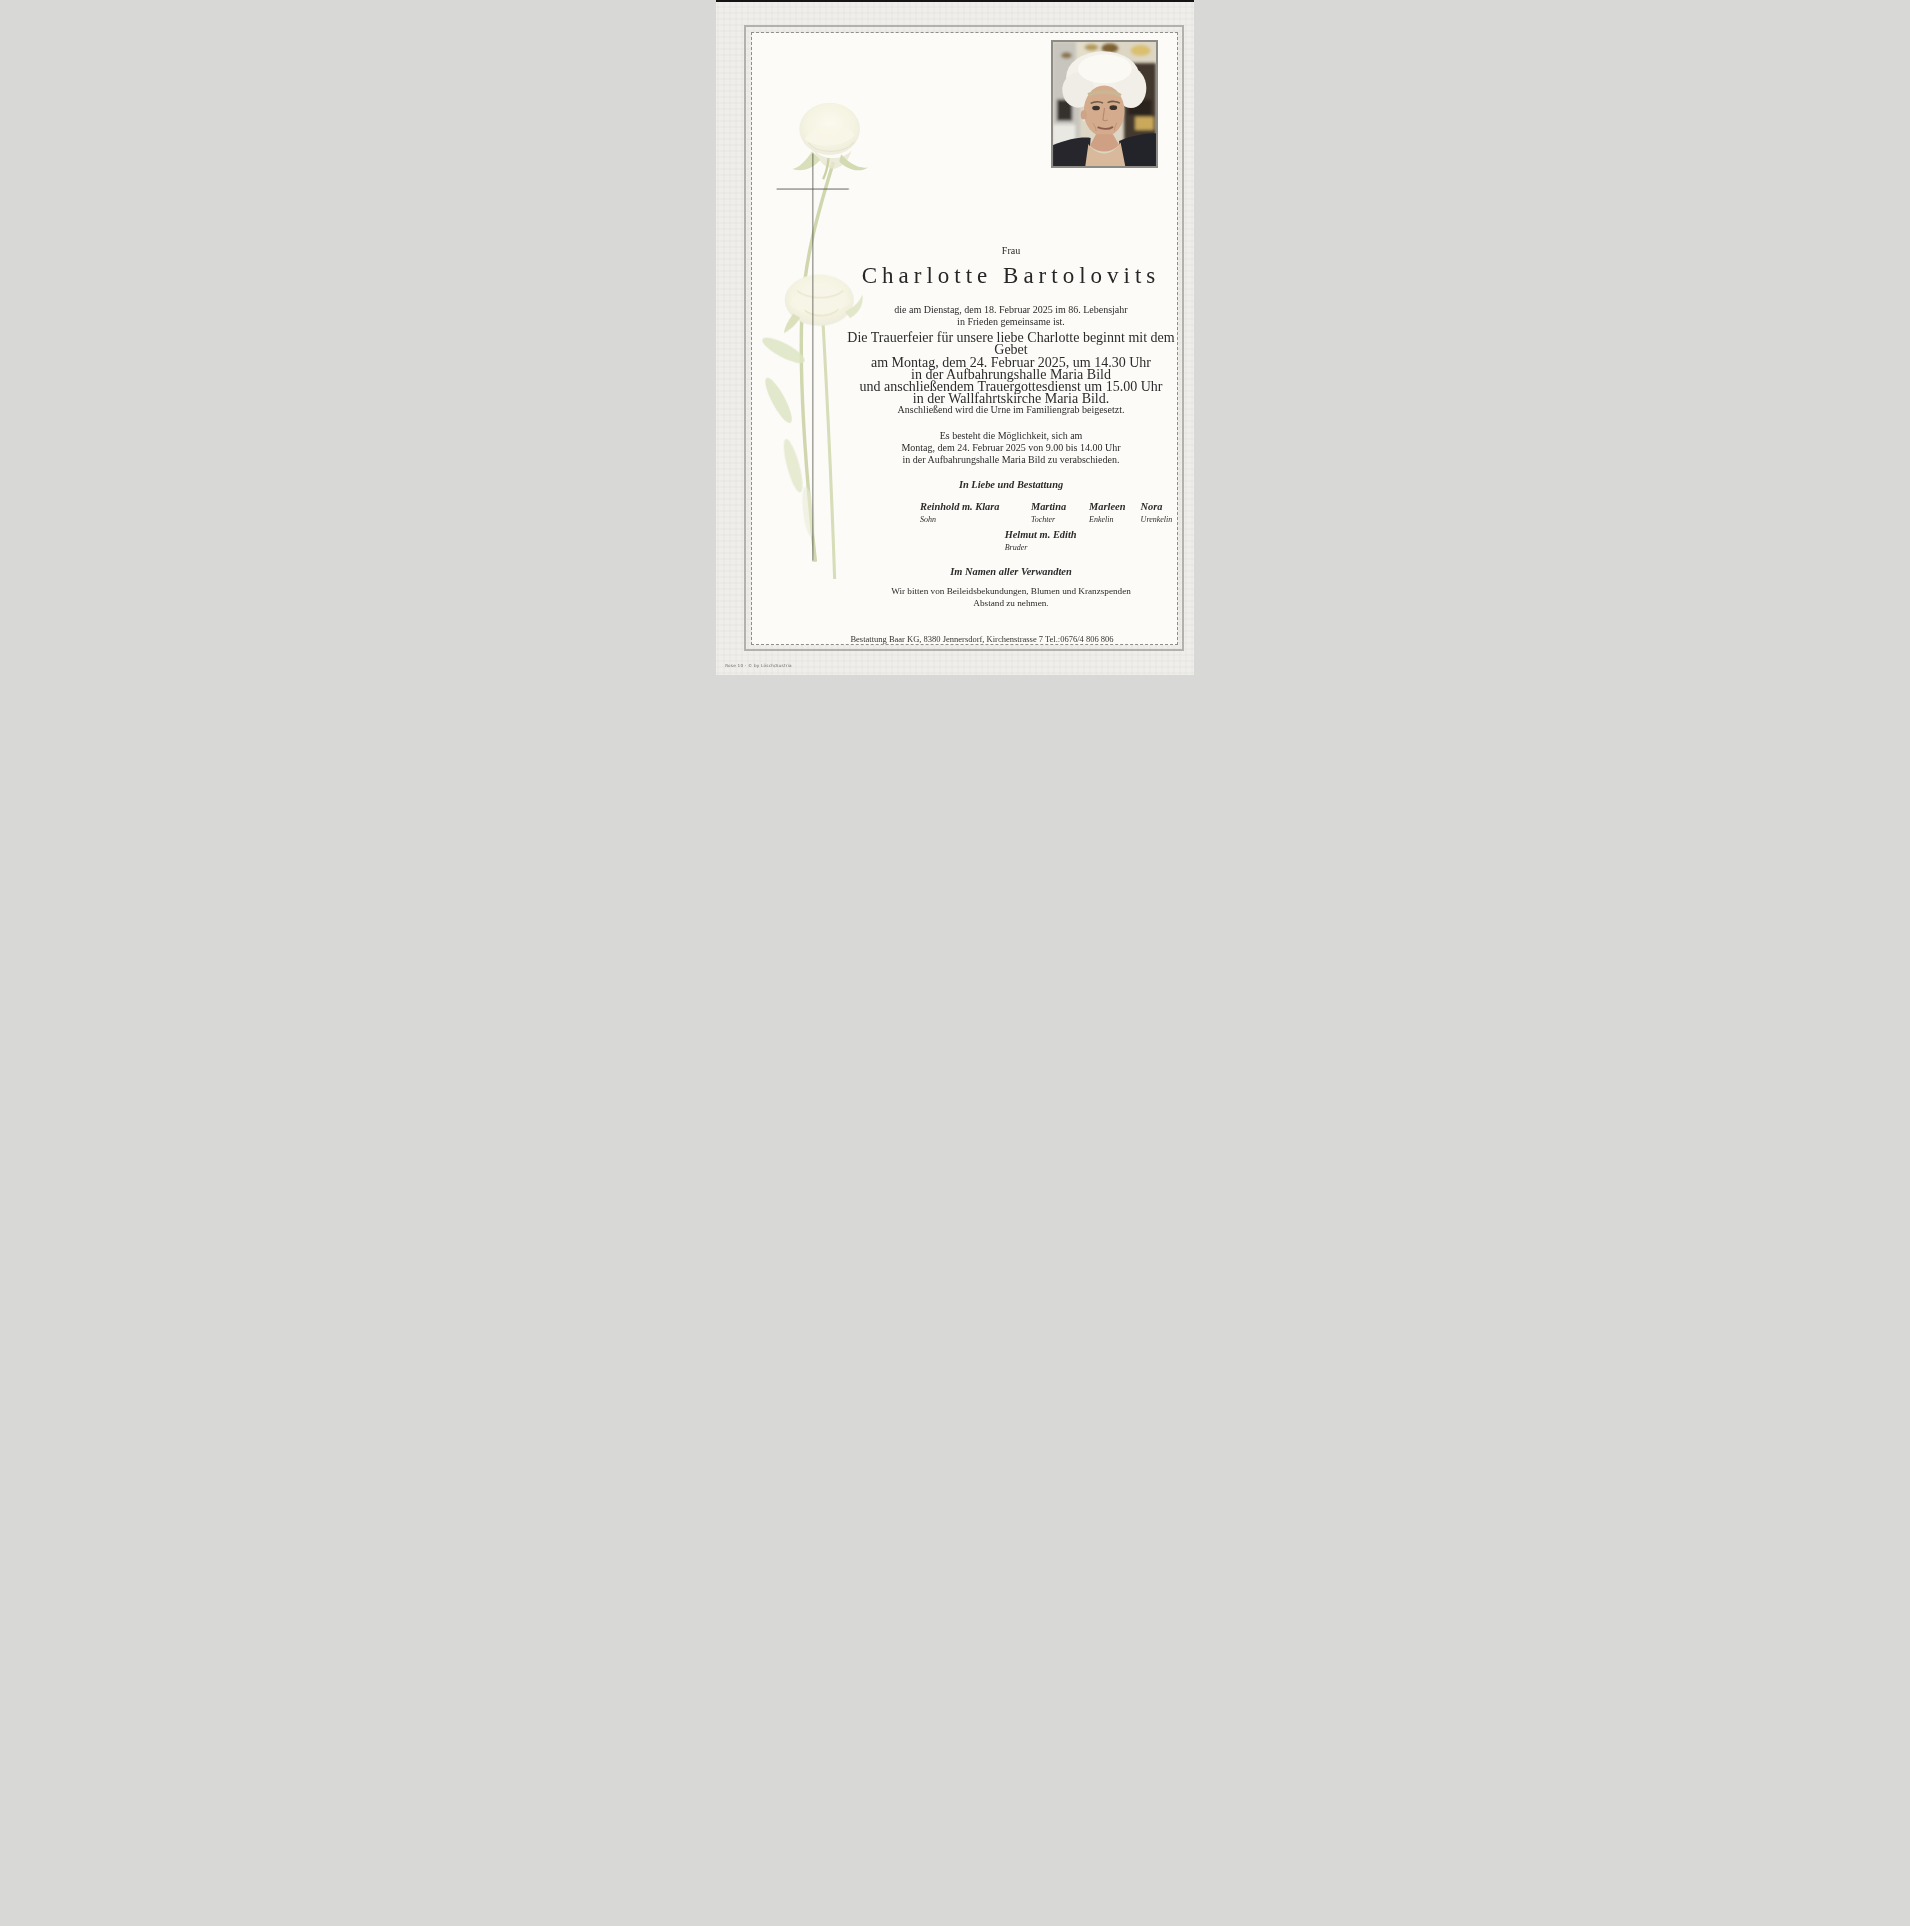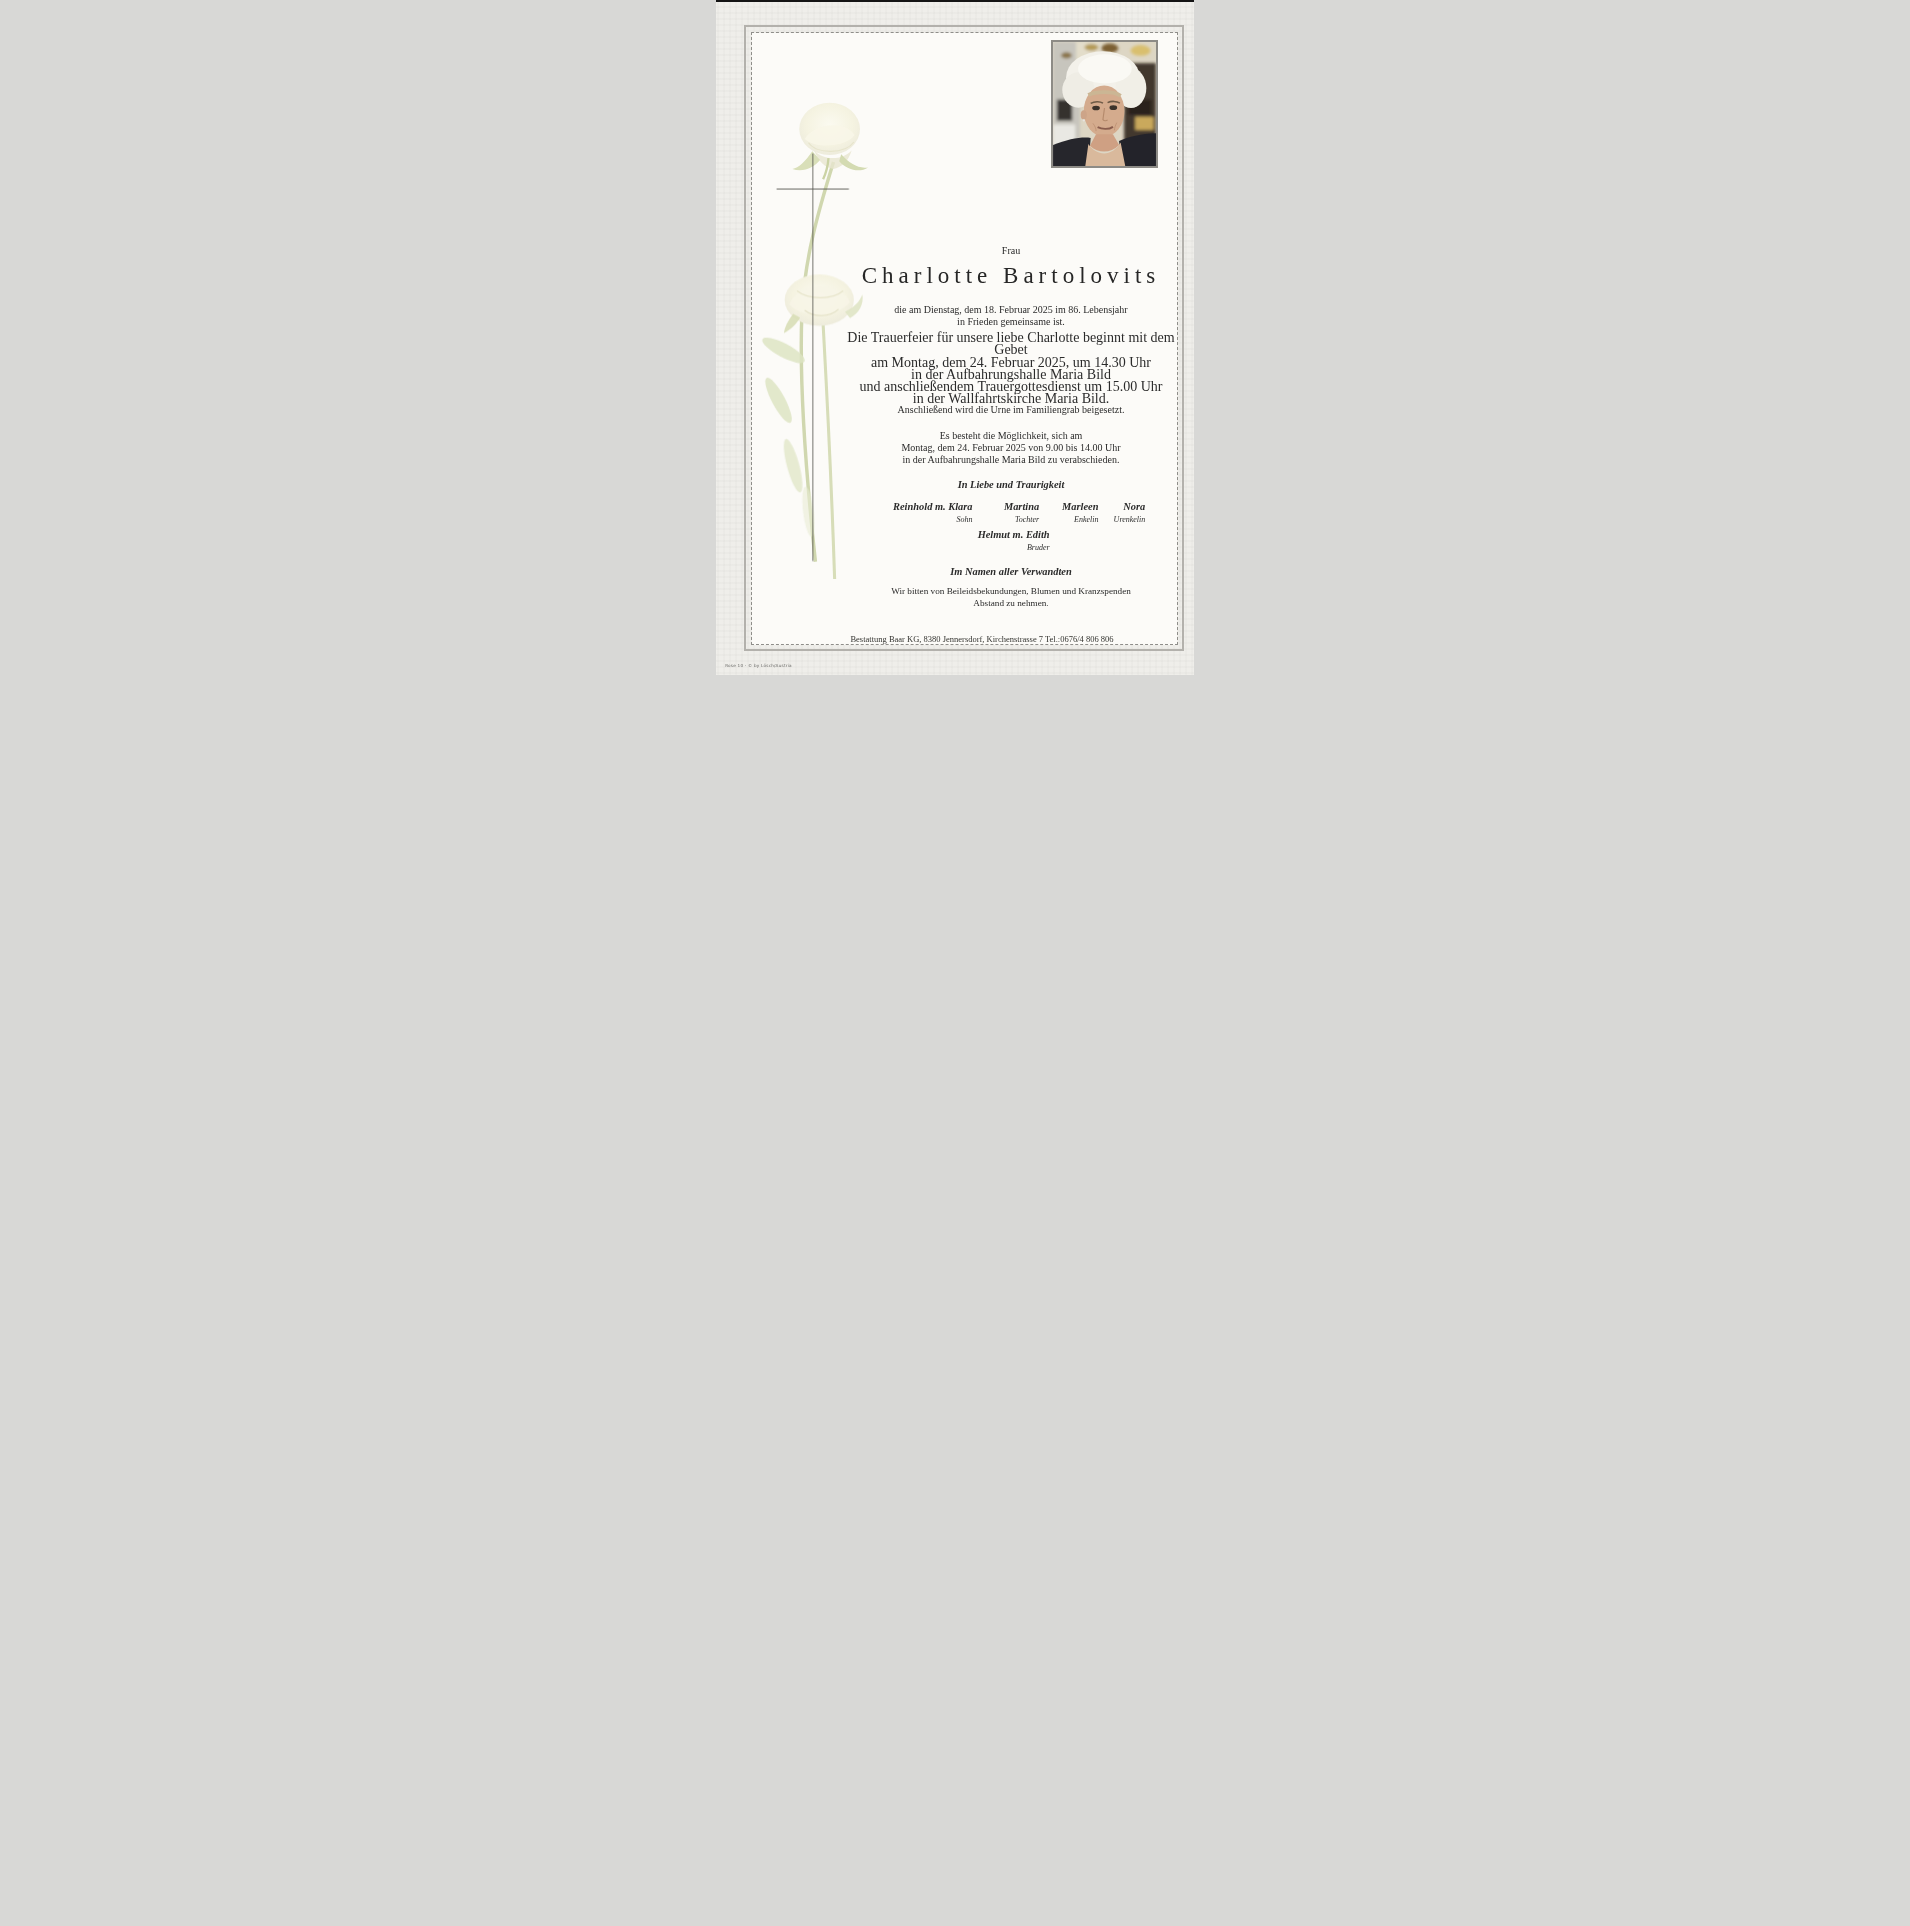--- a/index.html
+++ b/index.html
@@ -54,21 +54,21 @@
     font-size:23px;line-height:27px;font-weight:normal;
     letter-spacing:5px;color:#262626;white-space:nowrap;
   }
   .t-body{font-size:10px;line-height:11.6px;}
   .t-body5{font-size:14px;line-height:12.3px;}
   .t-view{font-size:10px;line-height:12px;}
   .t-close{font-size:10.4px;line-height:13px;font-weight:bold;font-style:italic;}
   .t-request{font-size:9.2px;line-height:12px;}
   b{font-weight:normal;}
   .names-row{position:absolute;left:0;top:308px;width:100%;height:35px;}
-  .mourner{position:absolute;transform:translateX(-50%);text-align:right;white-space:nowrap;}
+  .mourner{position:absolute;transform:translateX(-50%);text-align:left;white-space:nowrap;margin-left:27px;}
   .mourner .nm{font-size:10.4px;line-height:11.6px;font-weight:bold;font-style:italic;}
   .mourner .rel{font-size:8px;line-height:10px;font-style:italic;margin-top:2.7px;}
   .footer-line{
     position:absolute;left:112px;top:634px;width:308px;
     text-align:center;font-size:8.5px;line-height:10px;color:#33332f;
   }
   .credit{
     position:absolute;left:9.2px;top:663px;
     font-family:"DejaVu Sans", sans-serif;
     font-size:4.2px;letter-spacing:0.2px;color:#6d6d6a;
@@ -211,21 +211,21 @@
     </div>
 
     <div class="blk t-body" style="top:211px">Anschließend wird die Urne im Familiengrab beigesetzt.</div>
 
     <div class="blk t-view" style="top:237px">
       <div>Es besteht die Möglichkeit, sich am</div>
       <div><b>Montag, dem 24. Februar 2025 von 9.00 bis 14.00 Uhr</b></div>
       <div>in der Aufbahrungshalle Maria Bild zu verabschieden.</div>
     </div>
 
-    <div class="blk t-close" style="top:285px">In Liebe und Traurigkeit</div>
+    <div class="blk t-close" style="top:285px">In Liebe und Bestattung</div>
 
     <div class="names-row">
       <div class="mourner" style="left:26.3%">
         <div class="nm">Reinhold m. Klara</div>
         <div class="rel">Sohn</div>
       </div>
       <div class="mourner" style="left:53.2%">
         <div class="nm">Martina</div>
         <div class="rel">Tochter</div>
       </div>

